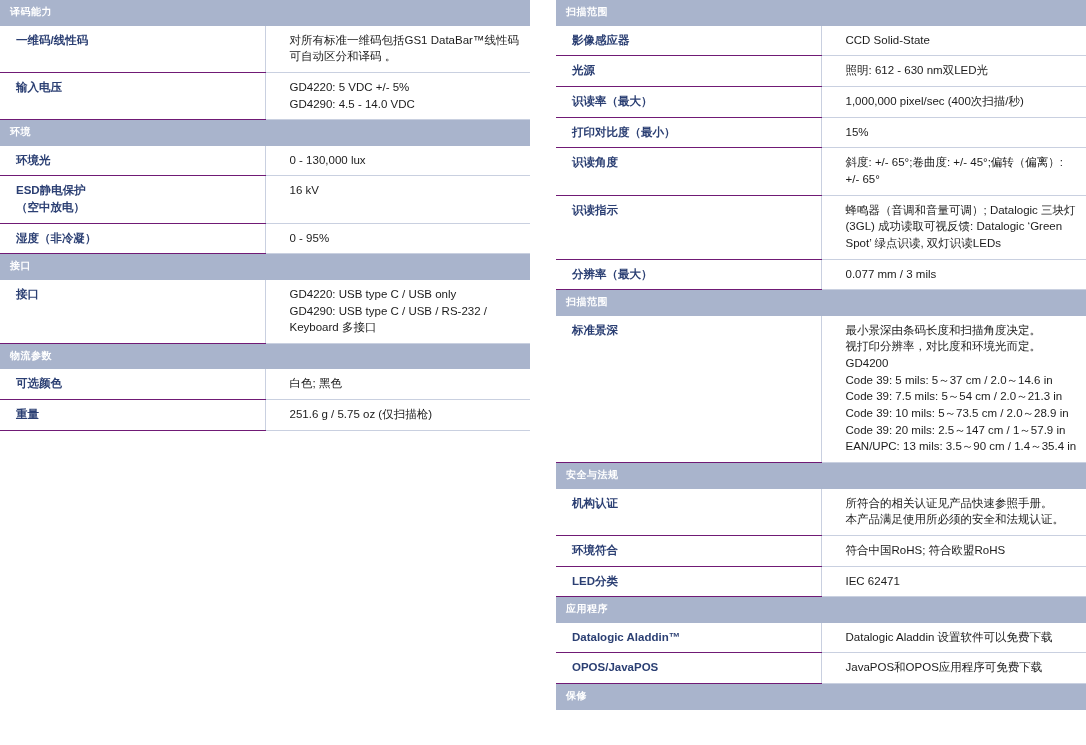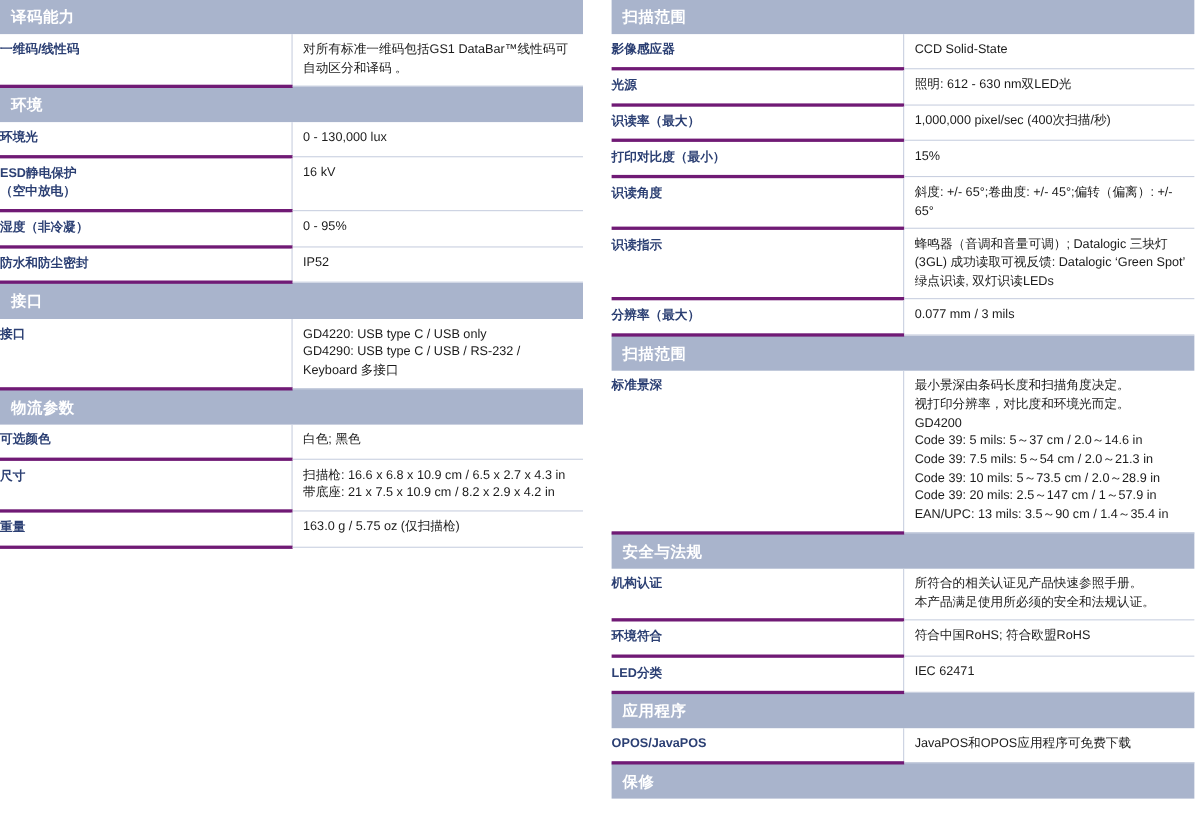--- a/index.html
+++ b/index.html
@@ -33,37 +33,37 @@
   }
   table.spec td {
     vertical-align: top;
     padding: 6px 8px 7px 8px;
     line-height: 1.45;
   }
   
   tr.section td {
     background: #a9b4cc;
     color: #ffffff;
-    font-size: 14px;
+    font-size: 10px;
     font-weight: bold;
     padding: 5px 10px 6px 10px;
     letter-spacing: 0.5px;
   }
   tr.row td.label {
     width: 178px;
     color: #2b3f73;
     font-weight: bold;
-    border-bottom: 3px solid #701a75;
-    padding-left: 0;
+    border-bottom: 1px solid #701a75;
+    padding-left: 16px;
   }
   tr.row td.value {
     border-bottom: 1px solid #c9d0e0;
     border-left: 1px solid #c9d0e0;
     color: #1b1b1b;
-    padding-left: 10px;
+    padding-left: 24px;
   }
   .col.right tr.row td.label {
     width: 190px;
   }
   .nowrap-lines {
     white-space: pre-line;
   }
 </style>
 </head>
 <body>
@@ -73,63 +73,59 @@
   <div class="col left">
     <table class="spec">
       <tbody id="left-body">
           <tr class="section">
             <td colspan="2">译码能力</td>
           </tr>
           <tr class="row">
             <td class="label nowrap-lines">一维码/线性码</td>
             <td class="value nowrap-lines">对所有标准一维码包括GS1 DataBar™线性码可自动区分和译码 。</td>
           </tr>
+          <tr class="row">
+            <td class="label nowrap-lines">输入电压</td>
+            <td class="value nowrap-lines">GD4220: 5 VDC +/- 5%
+GD4290: 4.5 - 14.0 VDC</td>
+          </tr>
           <tr class="section">
             <td colspan="2">环境</td>
           </tr>
           <tr class="row">
             <td class="label nowrap-lines">环境光</td>
             <td class="value nowrap-lines">0 - 130,000 lux</td>
           </tr>
           <tr class="row">
             <td class="label nowrap-lines">ESD静电保护
 （空中放电）</td>
             <td class="value nowrap-lines">16 kV</td>
           </tr>
           <tr class="row">
             <td class="label nowrap-lines">湿度（非冷凝）</td>
             <td class="value nowrap-lines">0 - 95%</td>
           </tr>
-          <tr class="row">
-            <td class="label nowrap-lines">防水和防尘密封</td>
-            <td class="value nowrap-lines">IP52</td>
-          </tr>
           <tr class="section">
             <td colspan="2">接口</td>
           </tr>
           <tr class="row">
             <td class="label nowrap-lines">接口</td>
             <td class="value nowrap-lines">GD4220: USB type C / USB only
 GD4290: USB type C / USB / RS-232 / Keyboard 多接口</td>
           </tr>
           <tr class="section">
             <td colspan="2">物流参数</td>
           </tr>
           <tr class="row">
             <td class="label nowrap-lines">可选颜色</td>
             <td class="value nowrap-lines">白色; 黑色</td>
           </tr>
           <tr class="row">
-            <td class="label nowrap-lines">尺寸</td>
-            <td class="value nowrap-lines">扫描枪: 16.6 x 6.8 x 10.9 cm / 6.5 x 2.7 x 4.3 in
-带底座: 21 x 7.5 x 10.9 cm / 8.2 x 2.9 x 4.2 in</td>
-          </tr>
-          <tr class="row">
             <td class="label nowrap-lines">重量</td>
-            <td class="value nowrap-lines">163.0 g / 5.75 oz (仅扫描枪)</td>
+            <td class="value nowrap-lines">251.6 g / 5.75 oz (仅扫描枪)</td>
           </tr>
         </tbody>
     </table>
   </div>
 
   <div class="col right">
     <table class="spec">
       <tbody id="right-body">
           <tr class="section">
             <td colspan="2">扫描范围</td>
@@ -189,20 +185,24 @@
             <td class="value nowrap-lines">符合中国RoHS; 符合欧盟RoHS</td>
           </tr>
           <tr class="row">
             <td class="label nowrap-lines">LED分类</td>
             <td class="value nowrap-lines">IEC 62471</td>
           </tr>
           <tr class="section">
             <td colspan="2">应用程序</td>
           </tr>
           <tr class="row">
+            <td class="label nowrap-lines">Datalogic Aladdin™</td>
+            <td class="value nowrap-lines">Datalogic Aladdin 设置软件可以免费下载</td>
+          </tr>
+          <tr class="row">
             <td class="label nowrap-lines">OPOS/JavaPOS</td>
             <td class="value nowrap-lines">JavaPOS和OPOS应用程序可免费下载</td>
           </tr>
           <tr class="section">
             <td colspan="2">保修</td>
           </tr>
         </tbody>
     </table>
   </div>
 

